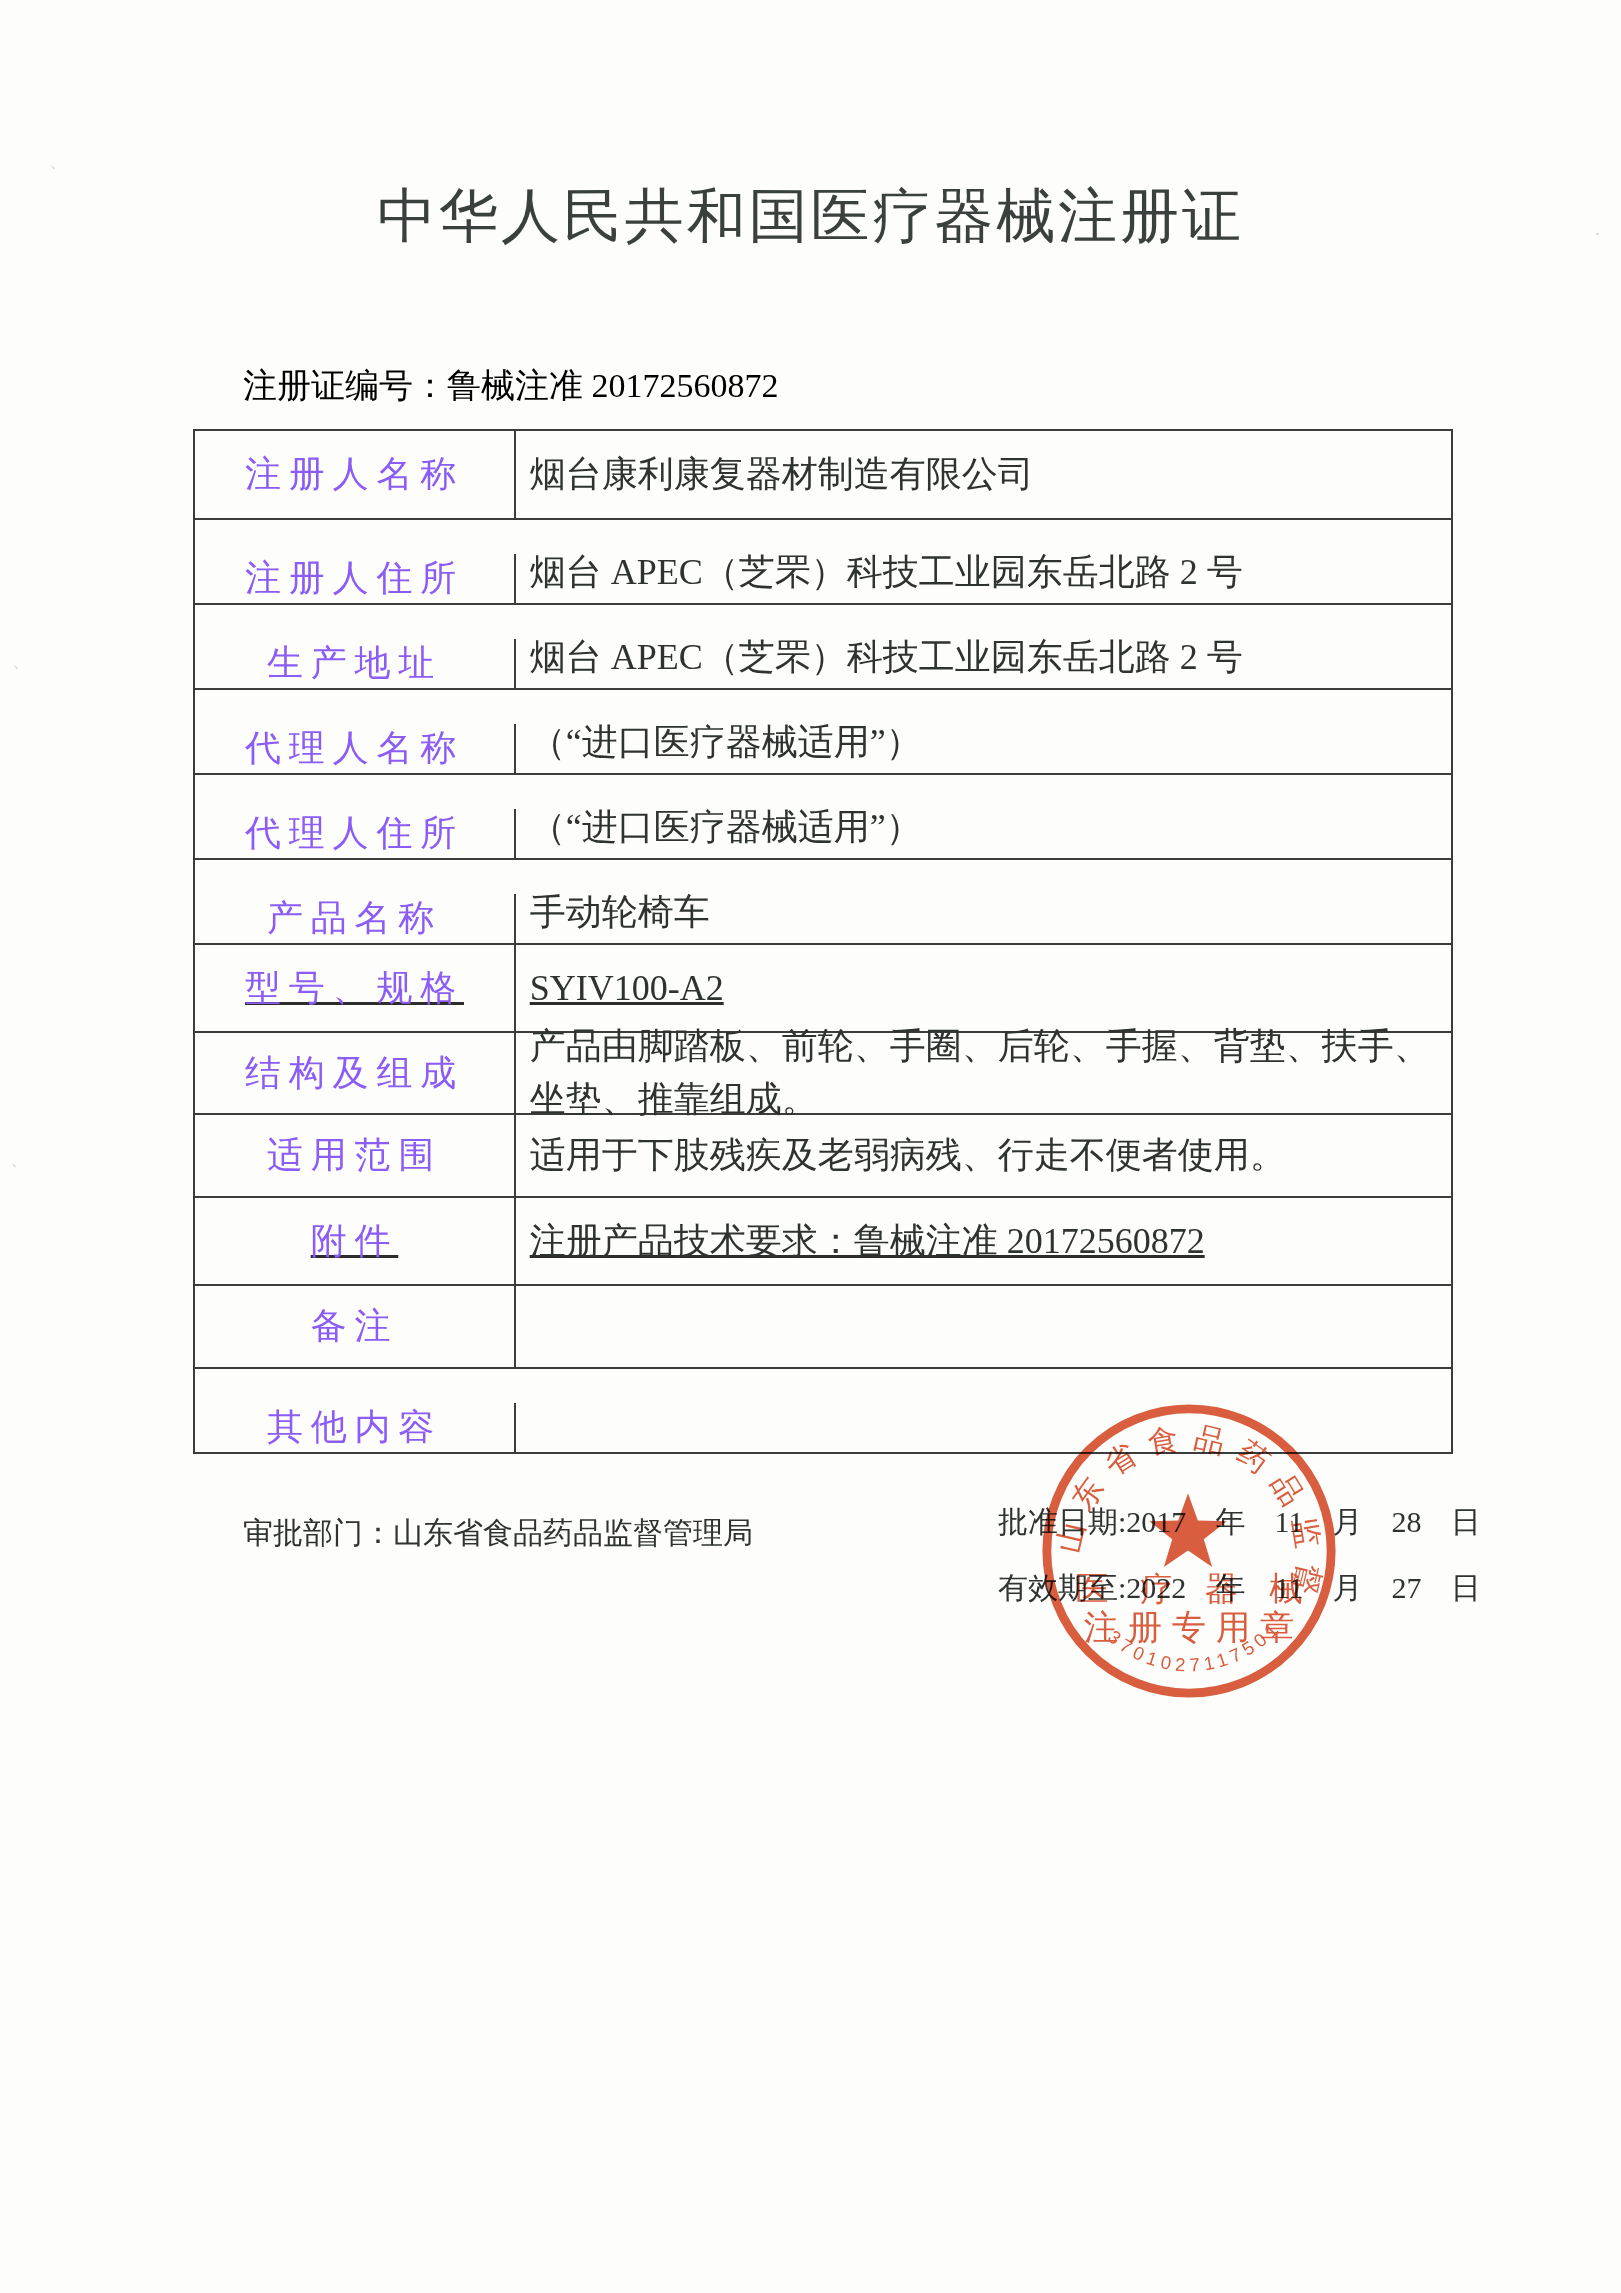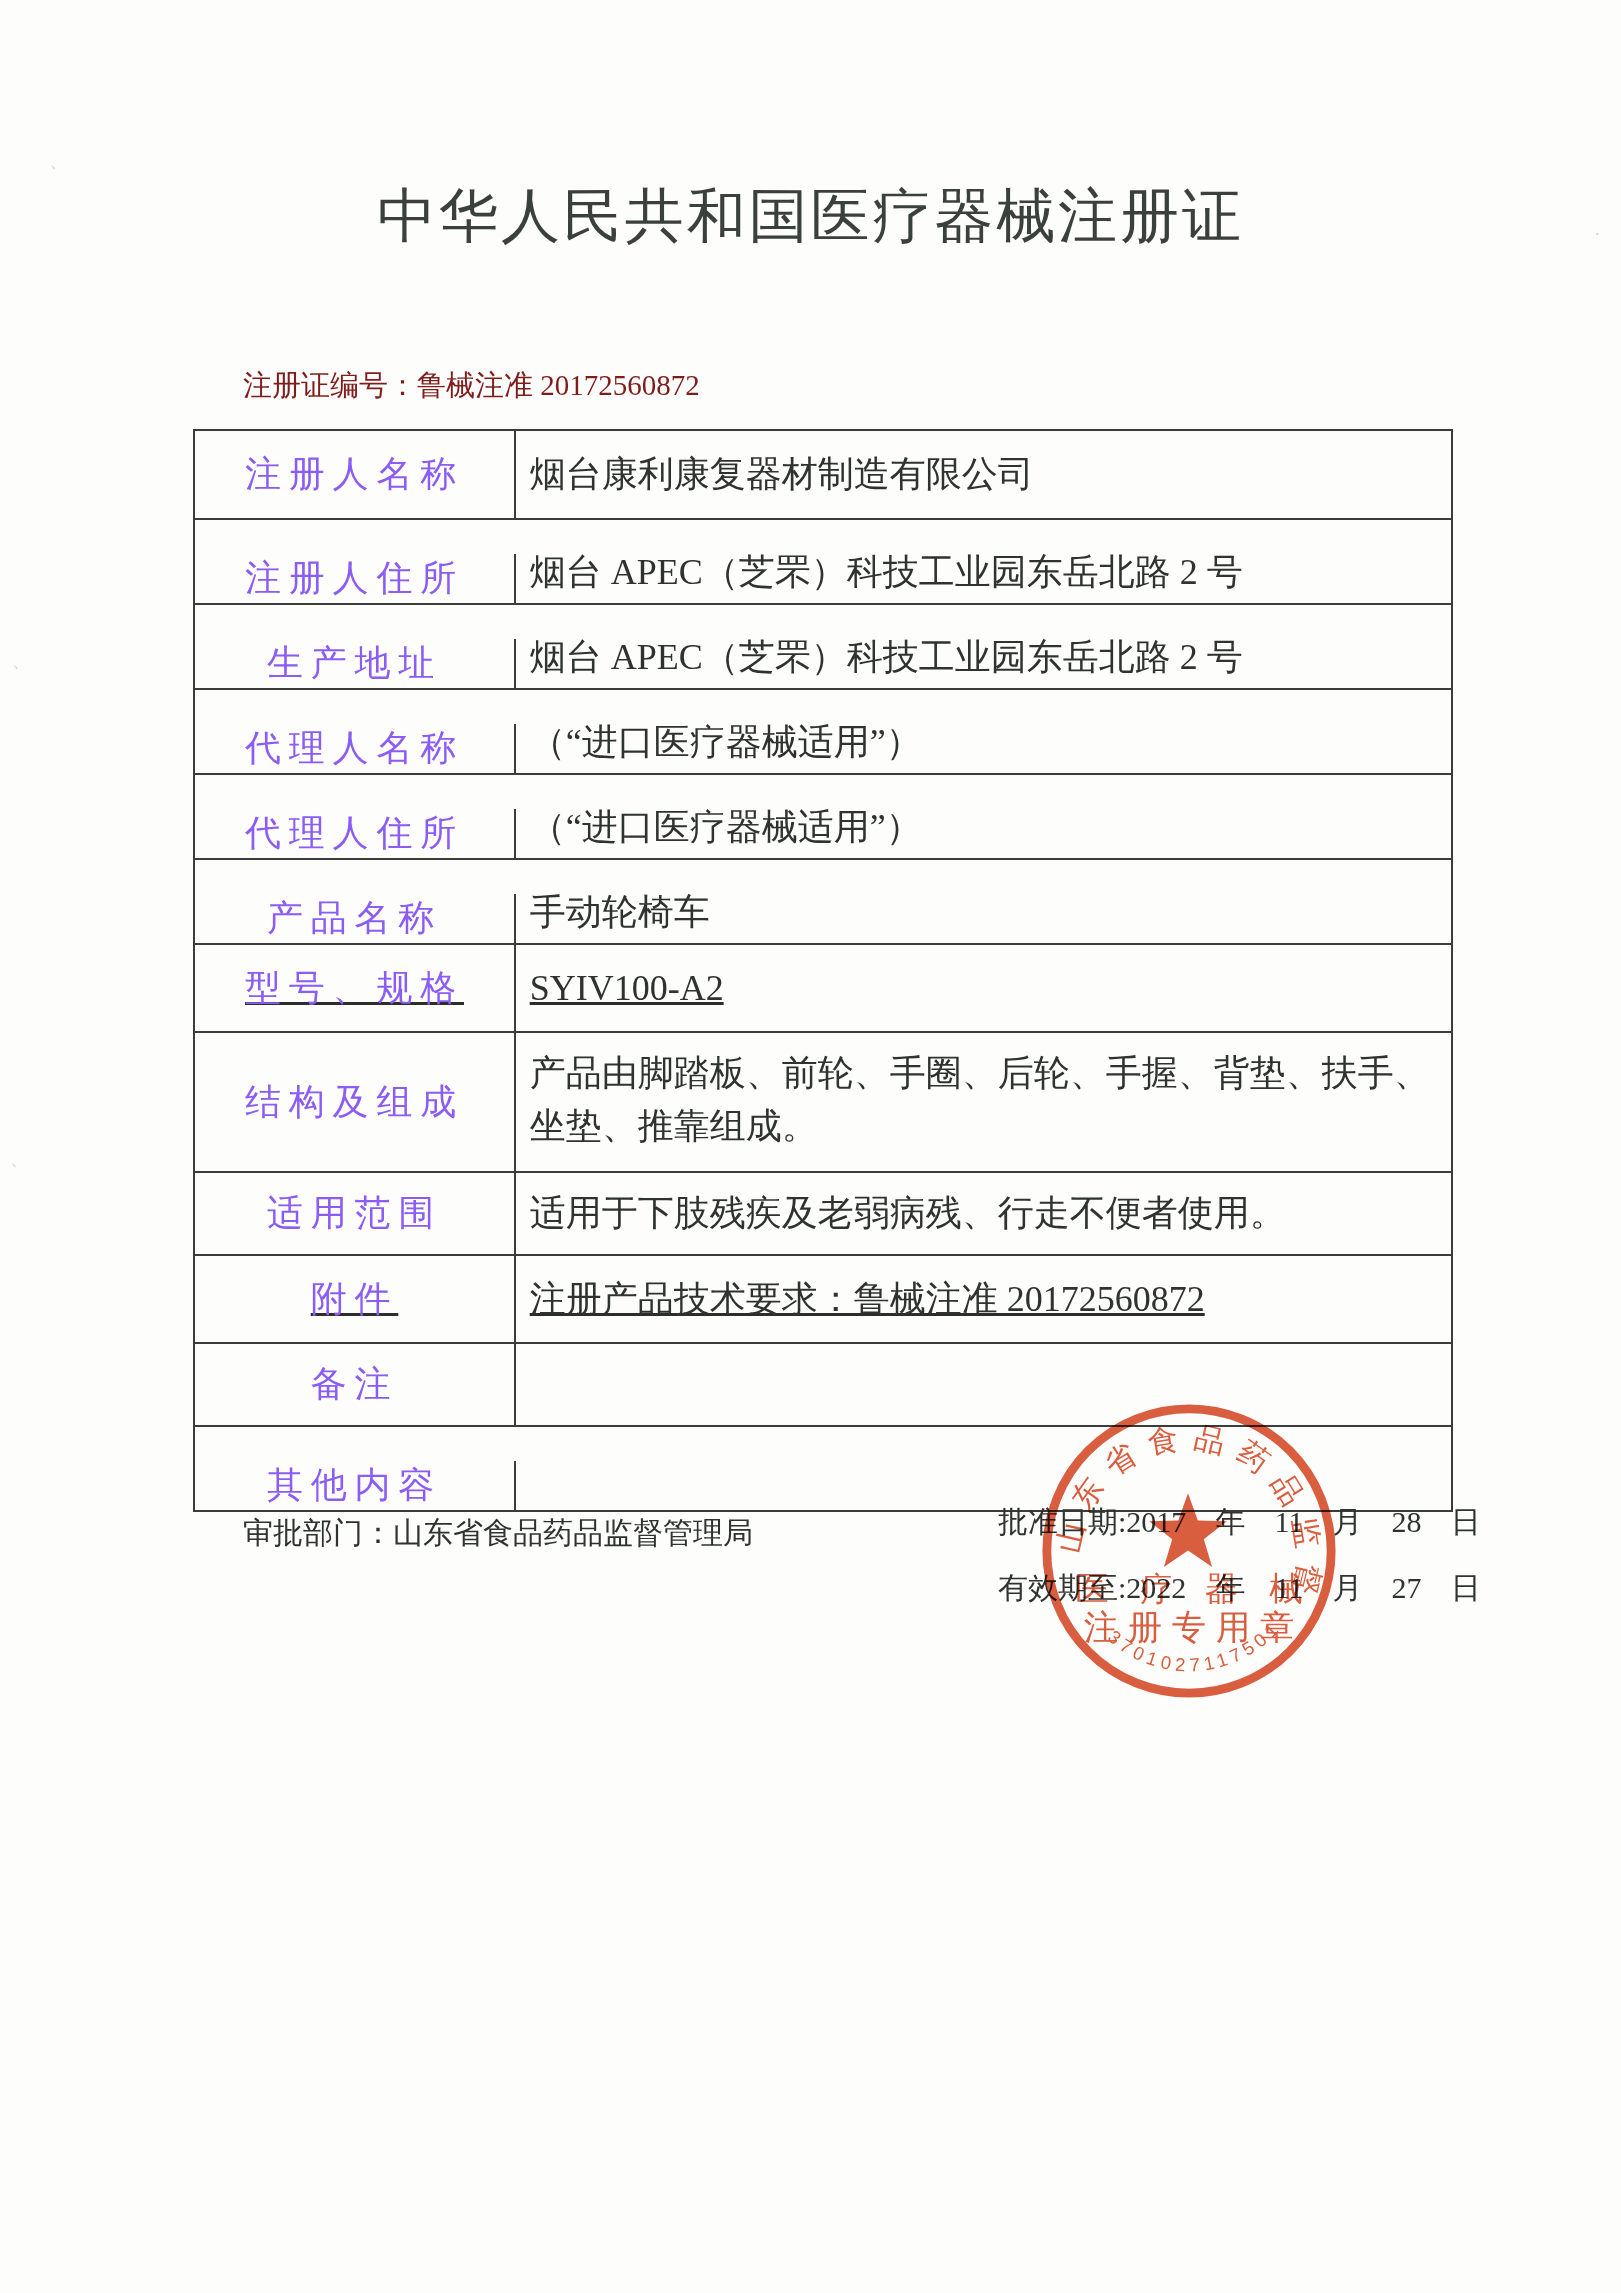--- a/index.html
+++ b/index.html
@@ -15,22 +15,22 @@
   .title{
     position:absolute;top:182px;left:0;width:100%;
     text-align:center;
     font-size:59px;line-height:69px;
     letter-spacing:2.9px;
     color:#3a403e;
     white-space:nowrap;
   }
   .regline{
     position:absolute;top:365px;left:243px;
-    font-size:29px;line-height:41px;
-    white-space:nowrap;color:#7f1d1d;
+    font-size:34px;line-height:41px;
+    white-space:nowrap;color:#000000;
   }
   .cert-table{
     position:absolute;left:193px;top:429px;width:1260px;
     border:2.9px solid #3c3c3c;
     box-sizing:border-box;
   }
   .row{display:flex;box-sizing:border-box;border-top:2px solid #3c3c3c;}
   .row:first-child{border-top:none;}
   .cell-label{
     width:321px;flex:0 0 321px;
@@ -40,21 +40,21 @@
     color:#8b5cf6;box-sizing:border-box;
     text-align:center;
   }
   .cell-value{
     flex:1;display:flex;align-items:center;
     padding:3.9px 13.7px 3.9px 13.7px;
     font-size:36px;line-height:53px;
     color:#2e3331;box-sizing:border-box;
   }
   .h89{height:87px;} .h87{height:85px;align-items:flex-end;} .h90{height:88px;text-decoration:underline;}
-  .h111{height:140px;font-family:Liberation Mono, monospace;} .h85{height:83px;}
+  .h111{height:82px;} .h85{height:83px;}
   .approval{
     position:absolute;left:243px;top:1513px;
     font-size:30px;line-height:39px;white-space:nowrap;
     color:#2e3331;
   }
   .date-line{
     position:absolute;left:998px;
     font-size:30px;line-height:39px;white-space:nowrap;
     word-spacing:21.6px;color:#2e3331;
   }

